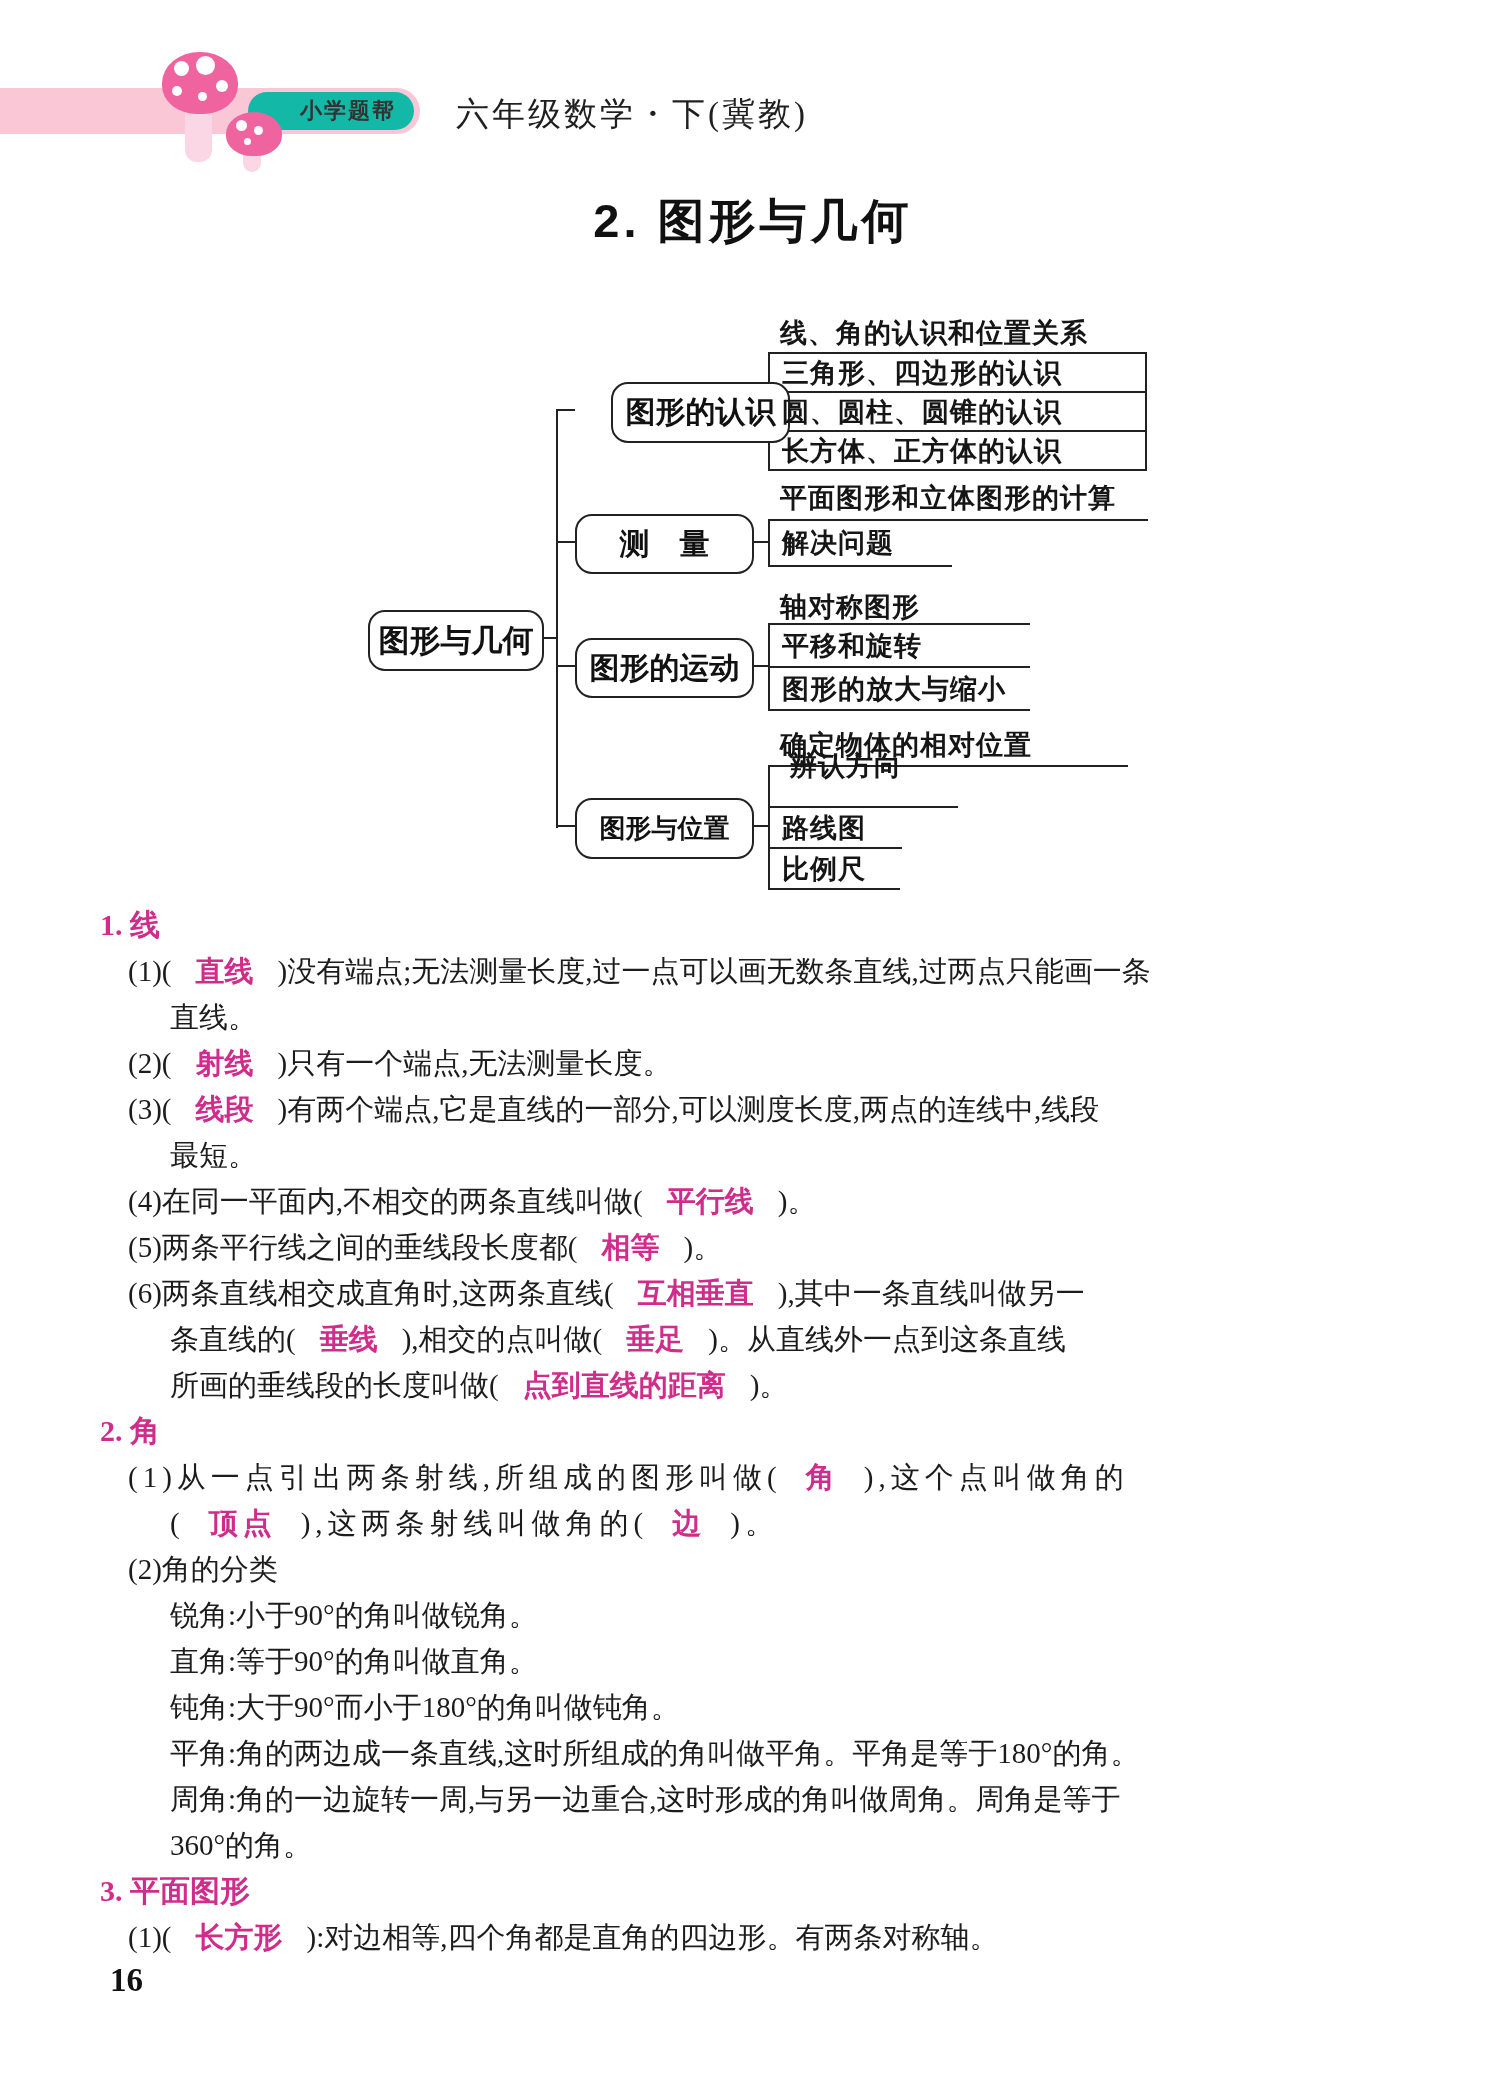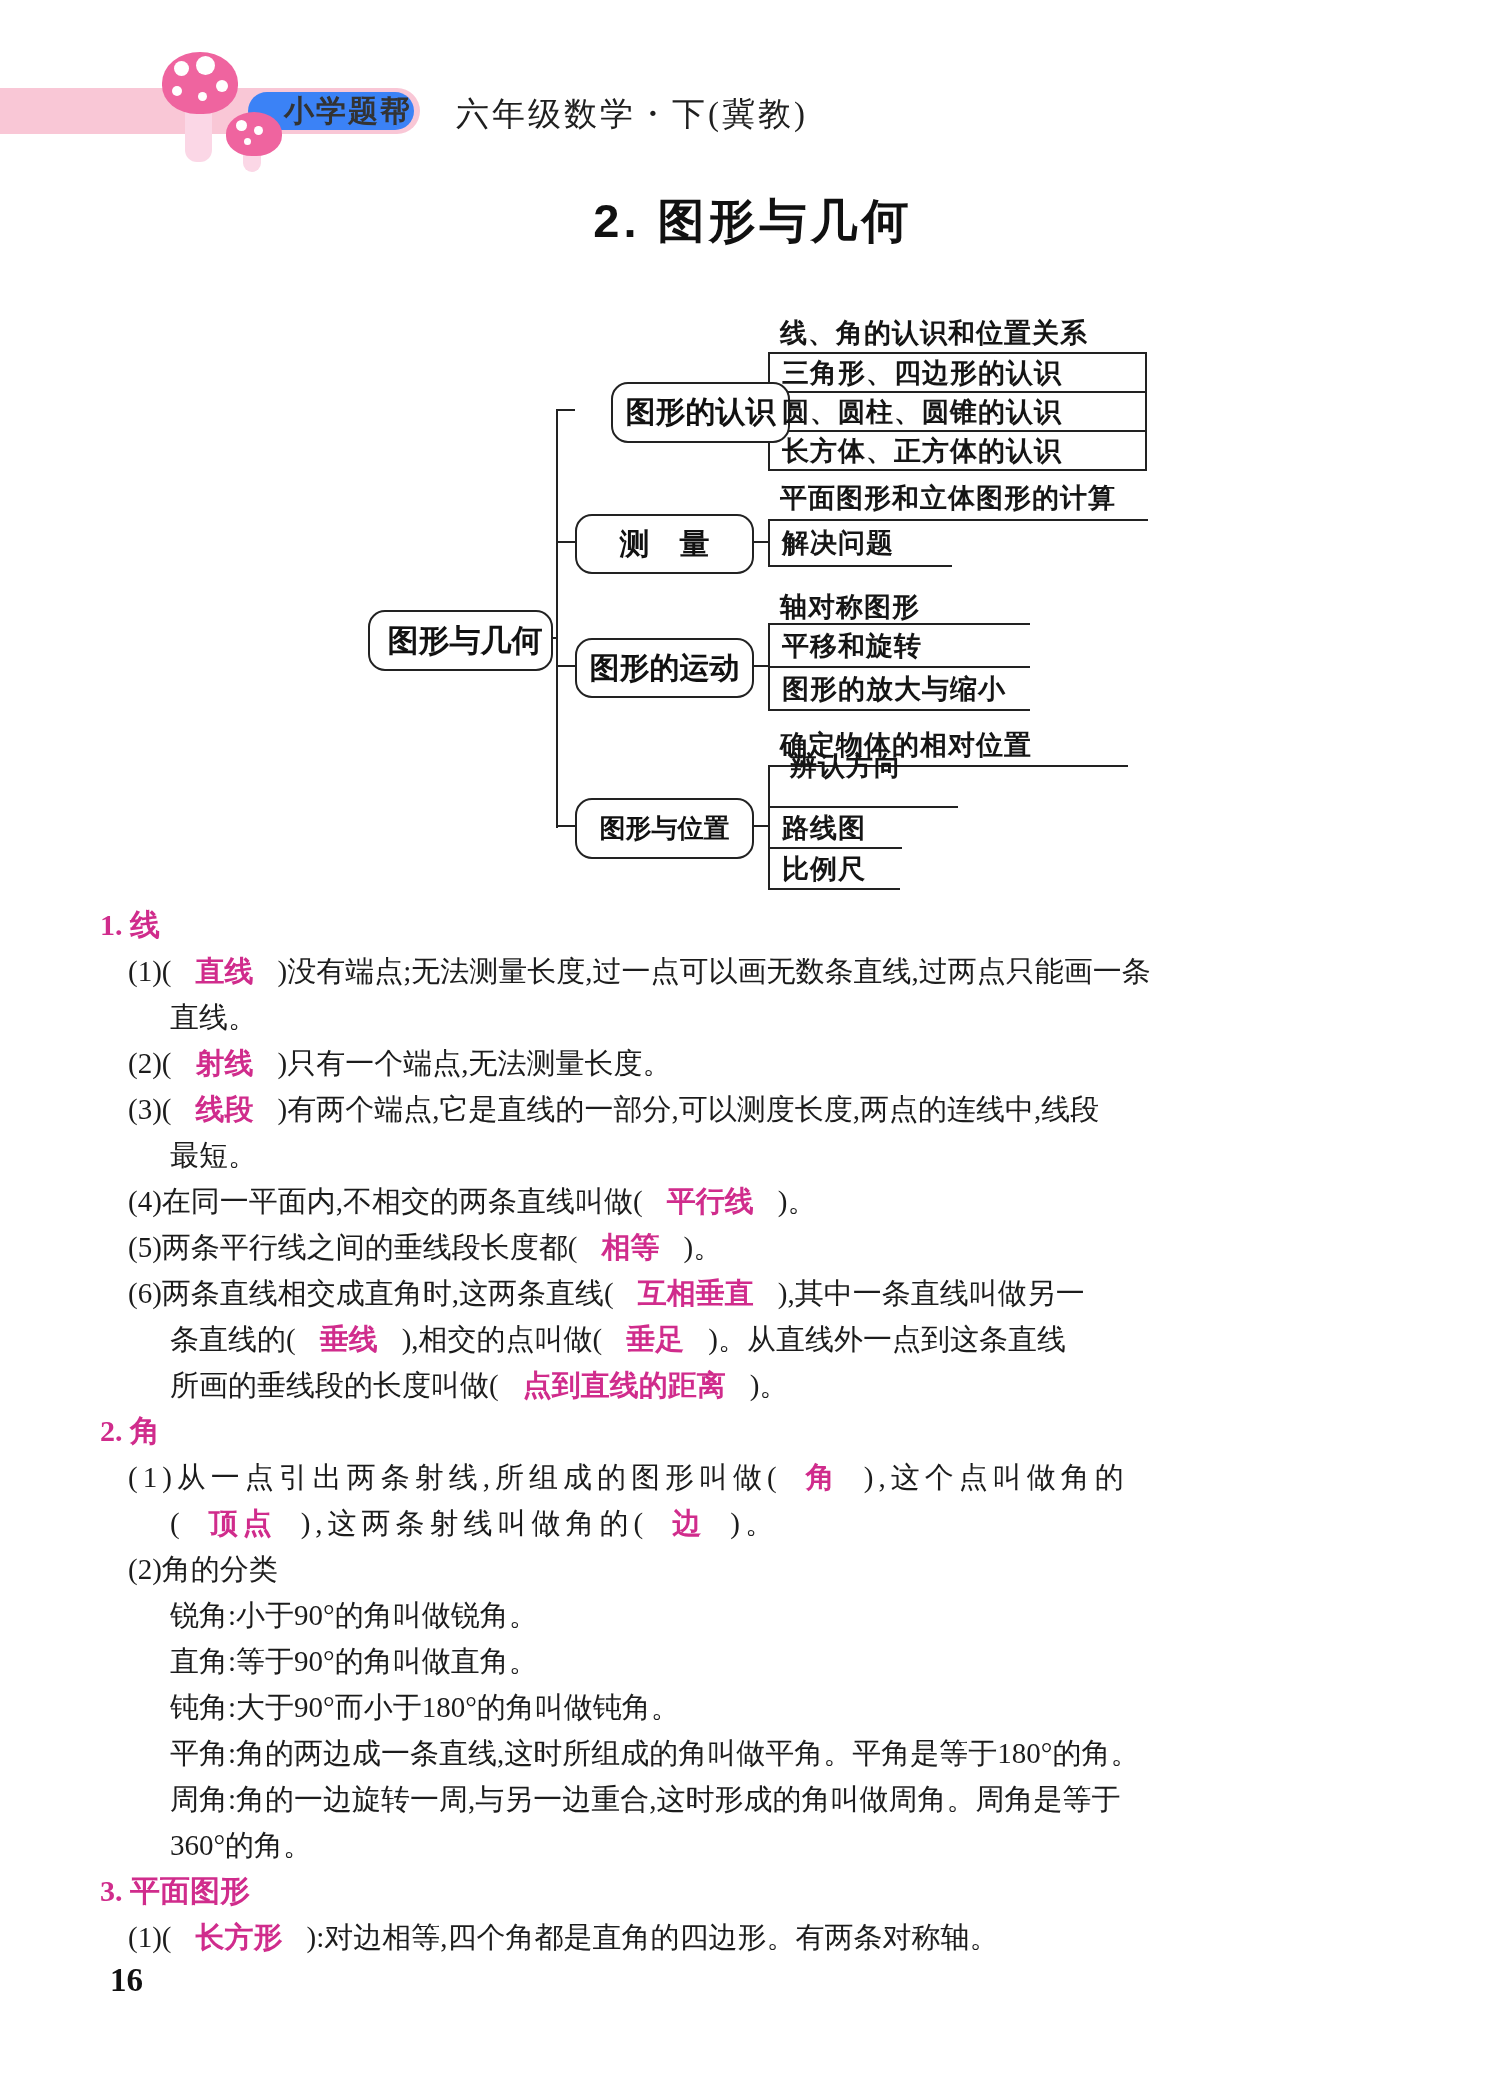--- a/index.html
+++ b/index.html
@@ -9,24 +9,24 @@
   
   .hbar{position:absolute;left:0;top:88px;width:420px;height:46px;background:#f9c7d6;
         border-radius:0 23px 23px 0;z-index:1;}
   .stem{position:absolute;background:#fbd7e6;z-index:2;}
   .stem.big{left:185px;top:100px;width:27px;height:62px;border-radius:12px;}
   .stem.small{left:243px;top:142px;width:18px;height:30px;border-radius:9px;}
   .mcap{position:absolute;background:#ef649f;border-radius:50% 50% 46% 46%;z-index:3;}
   .mcap.big{left:162px;top:52px;width:76px;height:62px;}
   .mcap.small{left:226px;top:112px;width:56px;height:44px;z-index:5;}
   .spot{position:absolute;background:#fff;border-radius:50%;}
-  .pill{position:absolute;left:248px;top:92px;width:166px;height:38px;background:#3b82f6;
+  .pill{position:absolute;left:248px;top:92px;width:166px;height:38px;background:#14b8a6;
         border-radius:19px;z-index:4;display:flex;align-items:center;justify-content:center;
         padding-left:34px;box-sizing:border-box;
-        font-family:"Liberation Sans",sans-serif;font-weight:bold;font-size:30px;color:#333;
+        font-family:"Liberation Sans",sans-serif;font-weight:bold;font-size:22px;color:#333;
         letter-spacing:2px;}
   .edition{position:absolute;left:456px;top:92px;font-size:33px;letter-spacing:3px;color:#1f1f1f;z-index:1;}
 
   
   .page-title{position:absolute;left:0;top:190px;width:100%;text-align:center;
         font-family:"Liberation Sans",sans-serif;font-weight:900;font-size:47px;
         letter-spacing:4px;color:#111;}
 
   
   .ln{position:absolute;background:#222;}
@@ -55,21 +55,21 @@
   .g3-vl{left:768px;top:623px;width:2px;height:88px;}
   .g4-h0{left:768px;top:765px;width:360px;height:2px;}
   .g4-h1{left:768px;top:806px;width:190px;height:2px;}
   .g4-h2{left:768px;top:847px;width:134px;height:2px;}
   .g4-h3{left:768px;top:888px;width:132px;height:2px;}
   .g4-vl{left:768px;top:765px;width:2px;height:125px;}
 
   .node{position:absolute;border:2px solid #222;border-radius:17px;background:#fff;
         display:flex;align-items:center;justify-content:center;
         font-family:"Liberation Sans",sans-serif;font-weight:bold;color:#111;}
-  .root-box{left:368px;top:610px;width:172px;height:57px;font-size:31px;padding-left:9px;}
+  .root-box{left:368px;top:610px;width:172px;height:57px;font-size:31px;}
   .b1{left:575px;top:382px;width:175px;height:57px;font-size:30px;margin-left:36px;}
   .b2{left:575px;top:514px;width:175px;height:56px;font-size:30px;}
   .b3{left:575px;top:638px;width:175px;height:56px;font-size:30px;}
   .b4{left:575px;top:798px;width:175px;height:57px;font-size:26px;}
 
   .leaf{position:absolute;display:flex;align-items:center;box-sizing:border-box;
         padding-left:12px;font-weight:bold;font-size:27px;letter-spacing:1px;color:#151515;
         white-space:nowrap;}
   .g1r0{left:768px;top:314px;width:377px;height:38px;}
   .g1r1{left:770px;top:354px;width:375px;height:37px;}

